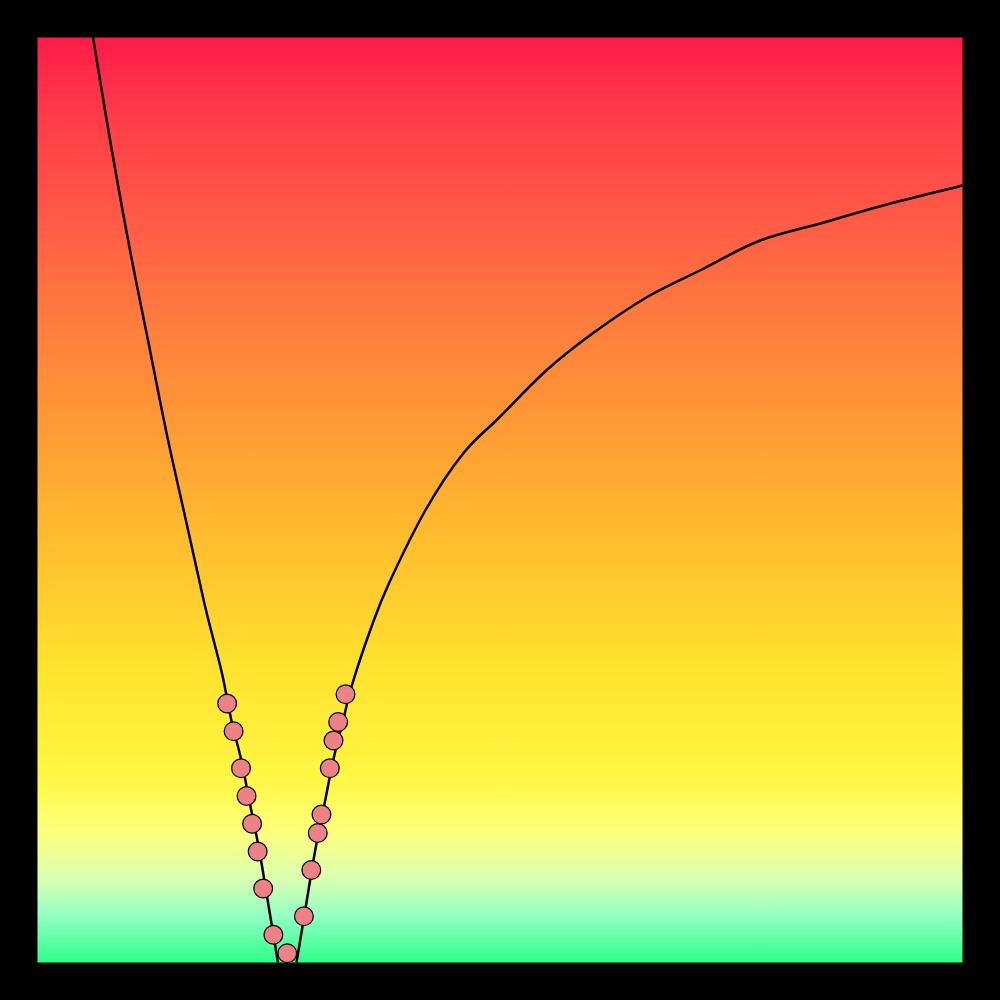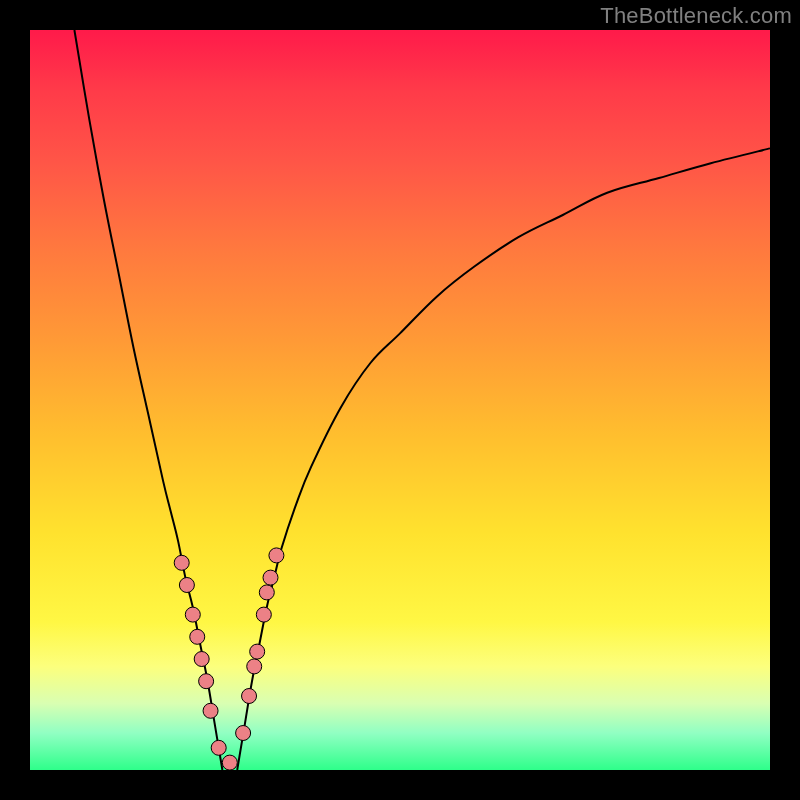--- a/index.html
+++ b/index.html
@@ -65,21 +65,20 @@
 .marker {
   fill: #ec8186;
   stroke: #000;
   stroke-width: 1;
 }
 </style>
 </head>
 <body>
 
 <div class="frame">
-  <div class="watermark">TheBottleneck.com</div>
 
   <div class="plot-area"></div>
 
   <svg class="curve" viewBox="0 0 740 740" preserveAspectRatio="none">
     <path id="left-arm" class="series-path" d="M 44.4 0 C 47.064 15.983999999999991, 53.872 58.16399999999997, 59.2 88.79999999999995 C 64.528 119.43599999999994, 68.672 142.22799999999992, 74 170.19999999999993 C 79.328 198.17199999999994, 83.472 217.55999999999997, 88.8 244.2 C 94.128 270.84000000000003, 98.272 292.89200000000005, 103.60000000000001 318.20000000000005 C 108.92800000000001 343.50800000000004, 113.072 360.824, 118.4 384.8 C 123.72800000000001 408.776, 129.20399999999998 434.084, 133.2 451.4 C 137.196 468.71599999999995, 137.93599999999998 470.344, 140.6 481 C 143.264 491.656, 145.33599999999998 498.612, 148 510.6 C 150.66400000000002 522.5880000000001, 152.736 535.612, 155.4 547.6 C 158.06400000000002 559.5880000000001, 160.136 565.212, 162.8 577.2 C 165.46400000000003 589.1880000000001, 167.53600000000003 600.88, 170.20000000000002 614.2 C 172.864 627.5200000000001, 174.936 636.548, 177.6 651.2 C 180.26399999999998 665.8520000000001, 182.33599999999998 679.616, 185 695.6 C 187.66400000000002 711.5840000000001, 191.068 732.008, 192.4 740"></path>
     <path id="right-arm" class="series-path" d="M 207.20000000000002 740 C 208.532 732.008, 211.936 711.5840000000001, 214.6 695.6 C 217.26399999999998 679.616, 219.33599999999998 665.8520000000001, 222 651.2 C 224.66400000000002 636.548, 226.736 627.5200000000001, 229.4 614.2 C 232.06400000000002 600.88, 234.136 589.1880000000001, 236.8 577.2 C 239.46400000000003 565.212, 241.536 558.2560000000001, 244.20000000000002 547.6 C 246.86400000000003 536.944, 247.60400000000004 531.32, 251.60000000000002 518 C 255.596 504.68, 261.072 488.252, 266.4 473.6 C 271.72799999999995 458.94800000000004, 273.20799999999997 453.916, 281.2 436.6 C 289.192 419.28400000000005, 300.144 396.04800000000006, 310.8 377.40000000000003 C 321.456 358.752, 329.744 346.31999999999994, 340.40000000000003 332.99999999999994 C 351.05600000000004 319.67999999999995, 358.012 315.38800000000003, 370 303.40000000000003 C 381.988 291.41200000000003, 393.68000000000006 278.388, 407.00000000000006 266.4 C 420.32000000000005 254.41199999999998, 429.348 247.45599999999993, 444 236.79999999999995 C 458.652 226.14399999999998, 472.41600000000005 216.52400000000003, 488.40000000000003 207.20000000000005 C 504.384 197.87600000000006, 516.8159999999999 192.99200000000002, 532.8 185 C 548.784 177.00799999999998, 559.884 169.45999999999995, 577.2 162.79999999999995 C 594.5160000000001 156.13999999999996, 610.352 153.32799999999997, 629 148 C 647.648 142.67200000000003, 660.82 138.52800000000005, 680.8000000000001 133.20000000000005 C 700.7800000000001 127.87200000000004, 729.344 121.064, 740 118.39999999999998"></path>
     <g id="markers-group">
         <circle cx="151.7" cy="532.8" r="7.5" class="marker"></circle>
         <circle cx="156.88" cy="555" r="7.5" class="marker"></circle>
         <circle cx="162.8" cy="584.6" r="7.5" class="marker"></circle>

